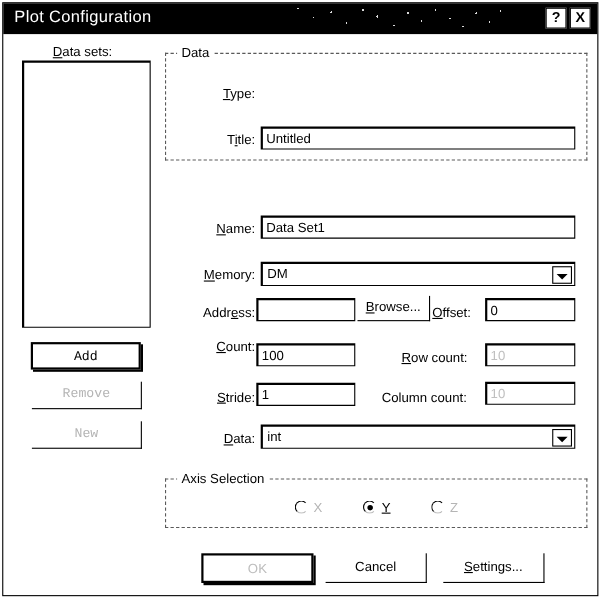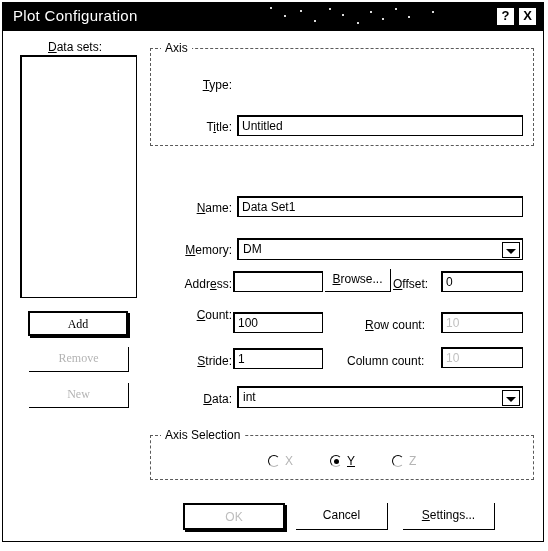--- a/index.html
+++ b/index.html
@@ -106,21 +106,21 @@
     box-sizing: border-box;
   }
 
   .side-btn {
     position: absolute;
     left: 29px;
     width: 100px; height: 25px;
     background: #ffffff;
     border: 1px solid #000;
     box-sizing: border-box;
-    font-family: Liberation Serif, serif;
+    font-family: Liberation Mono, monospace;
     font-size: 12px;
     color: #000;
     text-align: center;
     line-height: 23px;
     cursor: default;
     white-space: nowrap;
   }
   .side-btn.default {
     border: 2px solid #000;
     box-shadow: 2px 2px 0 #000;
@@ -306,21 +306,21 @@
   <div class="datasets-label">
     <u class="akey">D</u><span>ata sets:</span>
   </div>
   <div class="datasets-list"></div>
 
   <div class="side-btn default btn-add">Add</div>
   <div class="side-btn ghost btn-remove">Remove</div>
   <div class="side-btn ghost btn-new">New</div>
 
   <div class="groupbox gb-plot">
-    <span class="gb-title">Axis</span>
+    <span class="gb-title">Data</span>
   </div>
 
   <div class="lbl" style="left:180px; top:78px; width:52px;">
     <u class="akey">T</u>ype:
   </div>
 
   <div class="lbl" style="left:180px; top:120px; width:52px;">
     T<u class="akey">i</u>tle:
   </div>
   <div class="field" style="left:237px; top:115px; width:286px; height:21px;">Untitled</div>

